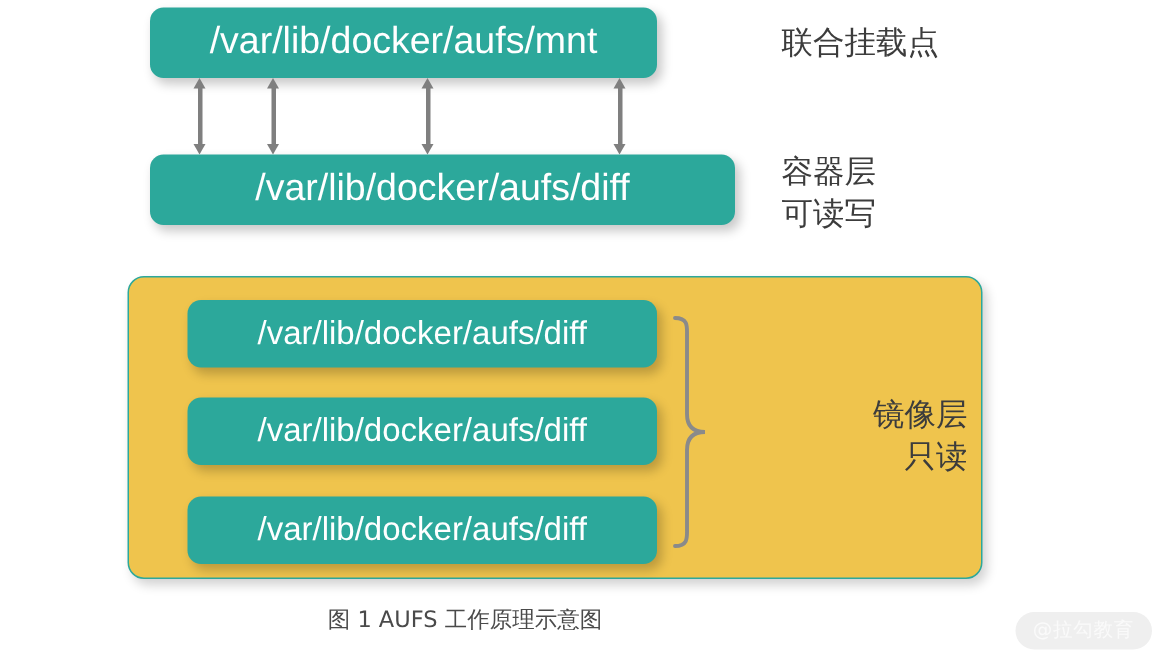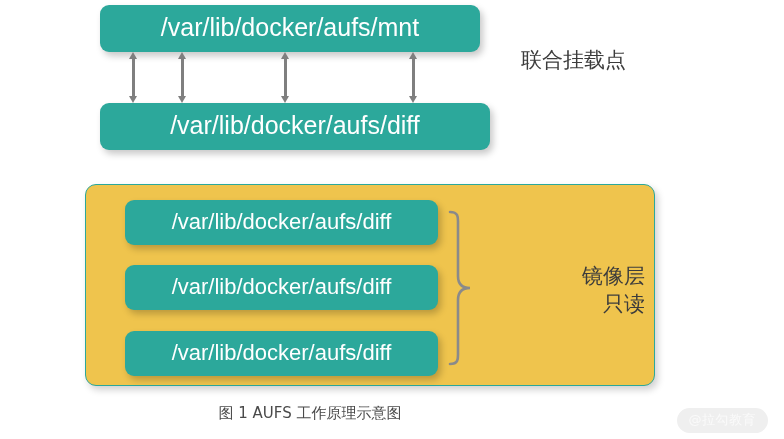--- a/index.html
+++ b/index.html
@@ -28,21 +28,21 @@
     letter-spacing: 0px;
     white-space: nowrap;
   }
   .tealbox .pathtext {
     font-size: 25px;
     font-weight: 400;
     line-height: 1;
     transform: translateY(-1px);
   }
 
-  #box-mnt  { left: 100px; top: 5px;   width: 380px; height: 47px; }
+  #box-mnt  { left: 100px; top: 5px;   width: 338px; height: 47px; }
   #box-diff-container { left: 100px; top: 103px; width: 390px; height: 47px; }
 
   .inner-layer {
     position: absolute;
     width: 313px;
     height: 45px;
     left: 125px;
   }
   .inner-layer .pathtext { font-size: 22px; }
   #layer-1 { top: 200px; }
@@ -104,21 +104,21 @@
 
   
   .cn-label {
     position: absolute;
     color: #3C3C3C;
     font-size: 21px;
     line-height: 28px;
     white-space: pre-line;
     font-family: "DejaVu Sans", "Liberation Sans", sans-serif;
   }
-  #label-mount     { left: 521px; top: 14px; margin-top: 32px; }
+  #label-mount     { left: 521px; top: 14px; }
   #label-container { left: 521px; top: 100px; }
   #label-image     { left: 525px; top: 262px; text-align: right; width: 120px; }
 
   
   #caption {
     position: absolute;
     left: 0;
     top: 404px;
     width: 620px;
     text-align: center;
@@ -188,20 +188,22 @@
   </div>
 
   <div id="brace">
     <svg width="26" height="156" viewBox="0 0 26 156" fill="none">
       <path d="M4 2 C13 2 12 8 12 14 L12 66 C12 74 16 78 24 78 C16 78 12 82 12 90 L12 142 C12 148 13 154 4 154" stroke="#8A8A8A" stroke-width="2.6" stroke-linecap="round" fill="none"></path>
     </svg>
   </div>
 
   <div class="cn-label" id="label-mount">联合挂载点</div>
 
+  <div class="cn-label" id="label-container">容器层
+可读写</div>
 
   <div class="cn-label" id="label-image">镜像层
 只读</div>
 
   <div id="caption">图 1 AUFS 工作原理示意图</div>
 
   <div id="watermark">@拉勾教育</div>
 
 </div>
 

